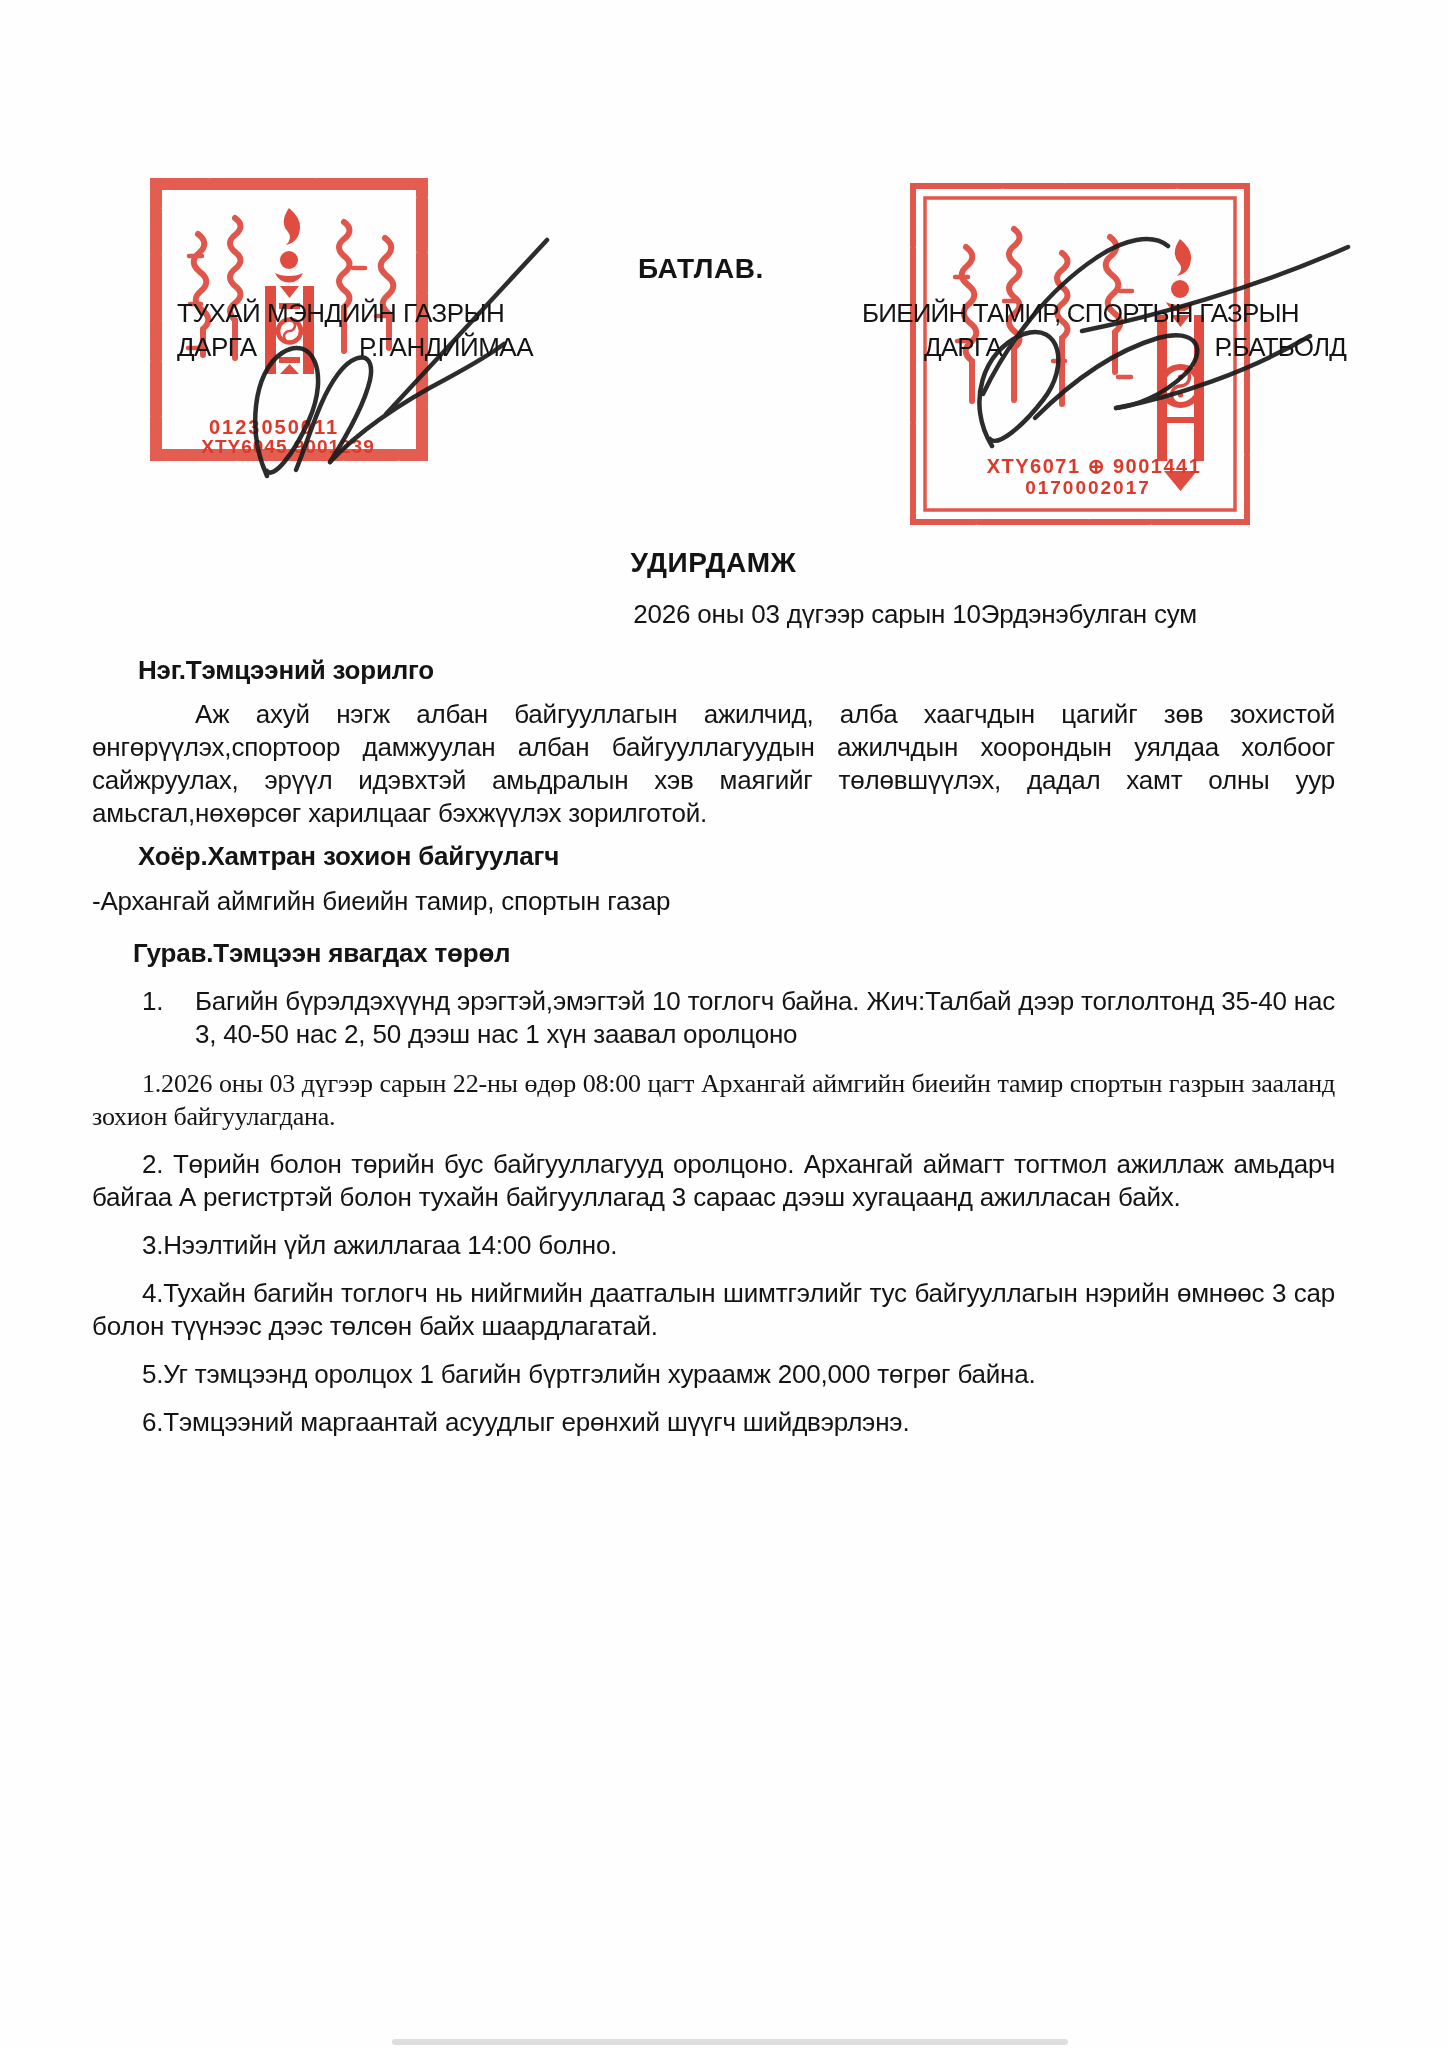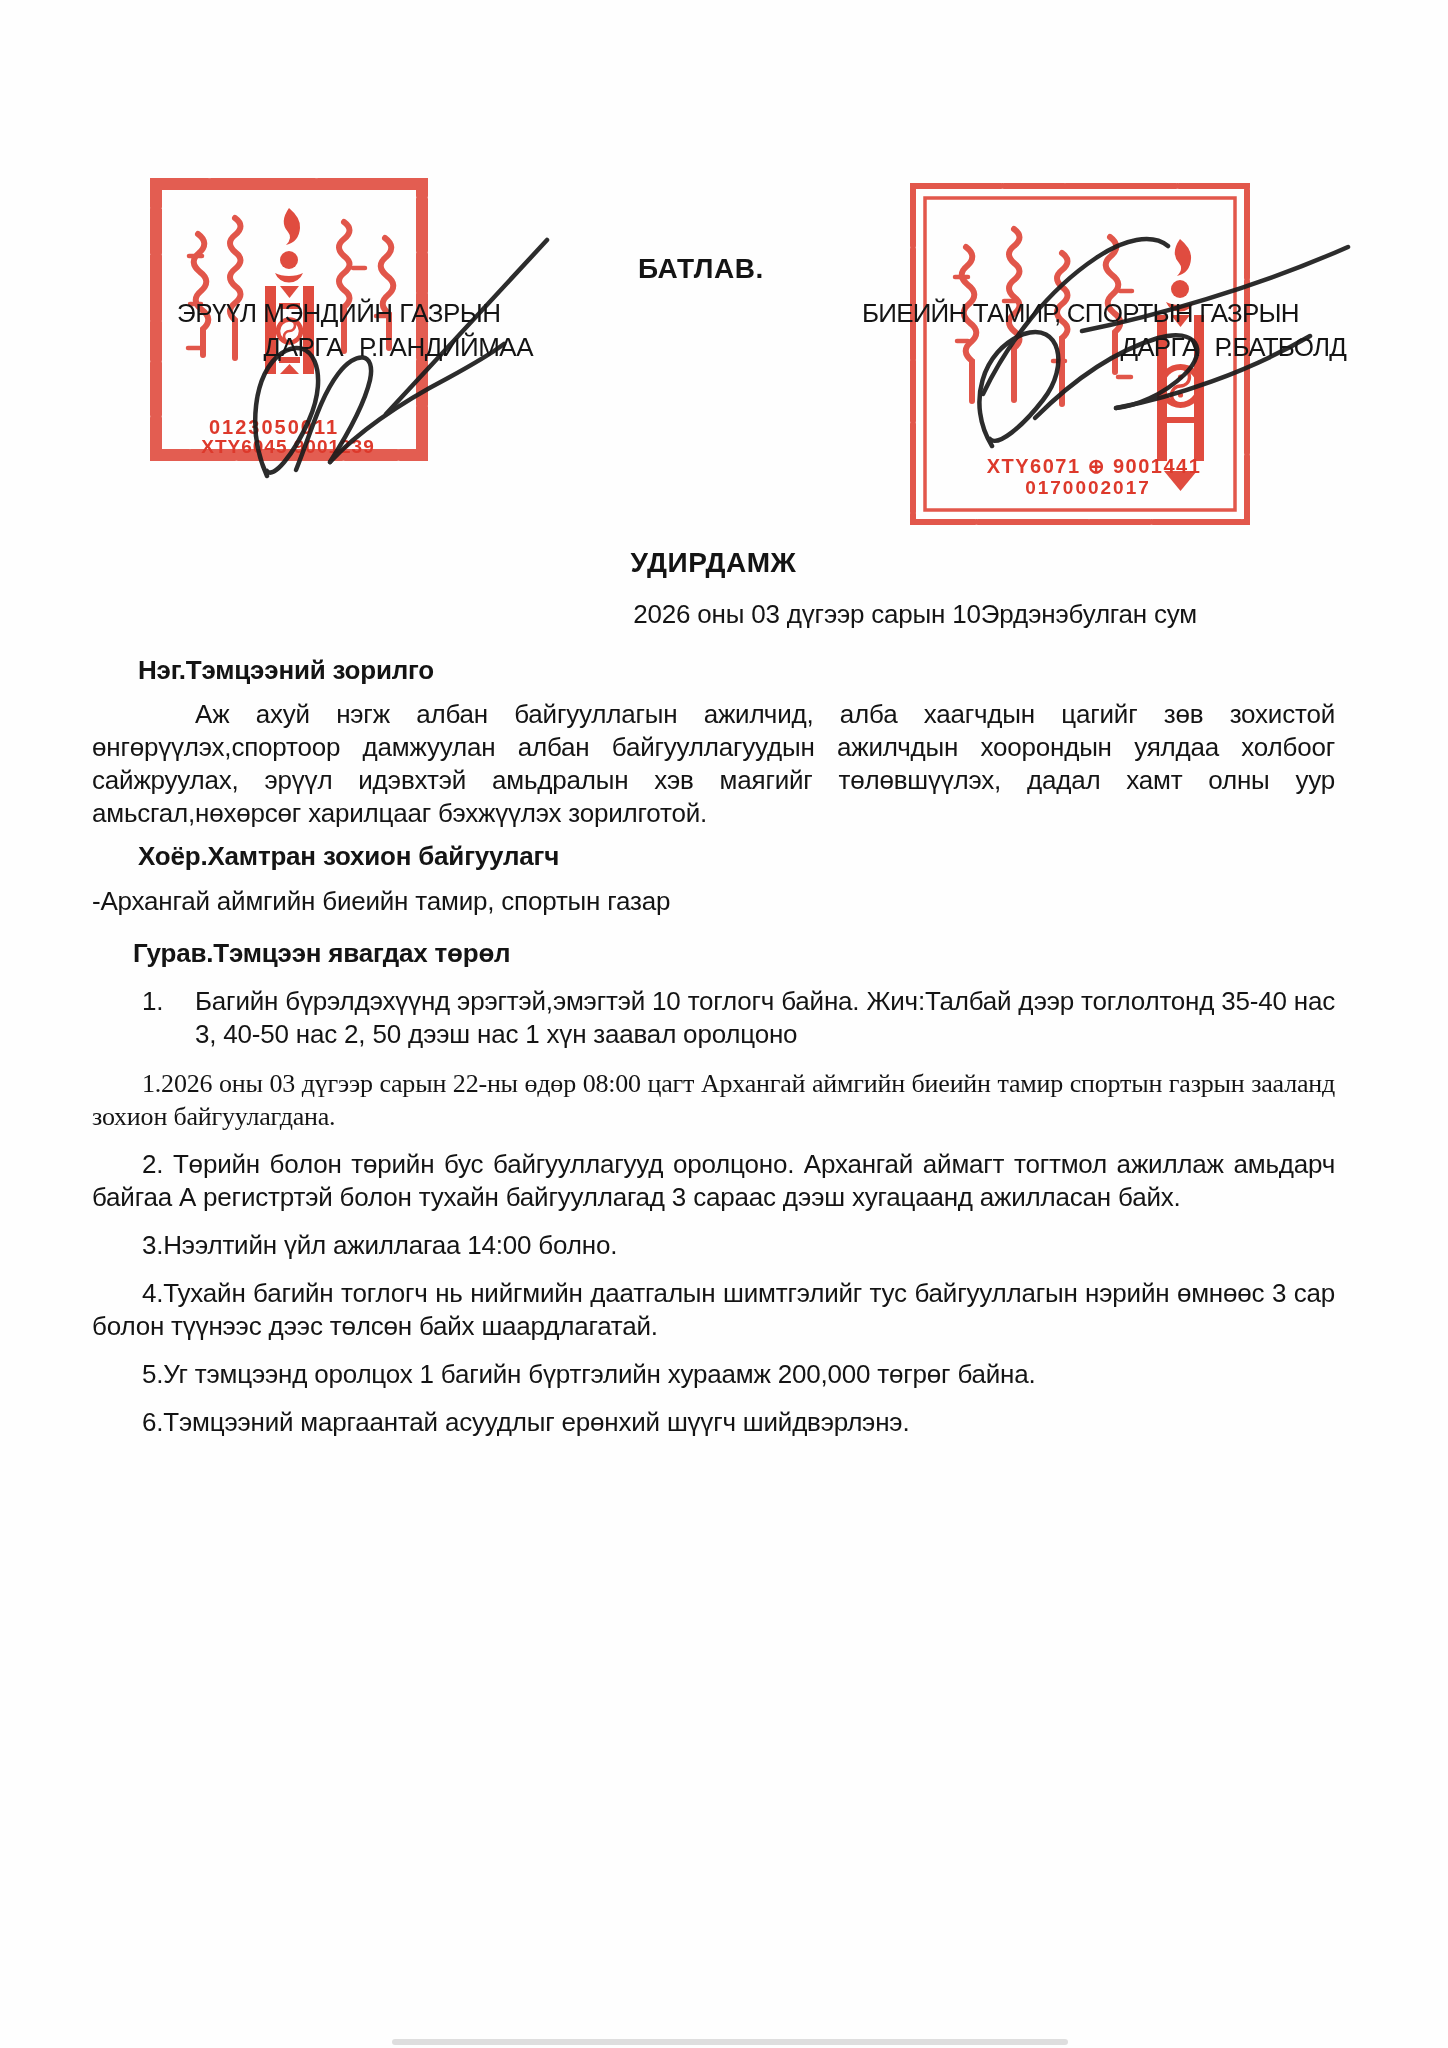--- a/index.html
+++ b/index.html
@@ -6,21 +6,21 @@
   .page{
     position:relative;width:1448px;height:2048px;background:#fefefe;
     font-family:"Liberation Sans",sans-serif;color:#141414;overflow:hidden;
     margin:0 auto;
   }
   
   .batlav{position:absolute;left:638px;top:253px;font-size:28px;letter-spacing:.5px;font-weight:bold;}
   .official{position:absolute;font-size:26px;line-height:34px;letter-spacing:-.5px;white-space:nowrap;}
   .official-left{left:177px;top:296px;width:356px;}
   .official-right{left:862px;top:296px;width:484px;letter-spacing:-.8px;}
-  .role-row{display:flex;justify-content:flex-end;gap:16px;}
+  .role-row{display:flex;justify-content:space-between;gap:16px;}
   .official-right .role-row{padding-left:62px;}
   .stamp{position:absolute;}
   .stamp-left{left:148px;top:176px;width:282px;height:292px;}
   .stamp-right{left:908px;top:181px;width:344px;height:348px;}
   .sig-overlay{position:absolute;left:0;top:0;width:1448px;height:560px;pointer-events:none;}
   
   .content{
     position:absolute;left:92px;top:546px;width:1243px;
     font-size:26px;line-height:33px;letter-spacing:-.2px;text-align:justify;
   }
@@ -109,21 +109,21 @@
     </g>
     <g fill="#dd392b" text-anchor="middle">
       <text x="186" y="292" font-size="20" letter-spacing="1.5">XTY6071 ⊕ 9001441</text>
       <text x="180" y="313" font-size="19" letter-spacing="2">0170002017</text>
     </g>
   </svg>
 
   <div class="batlav">БАТЛАВ.</div>
 
   <div class="official official-left">
-    <div>ЭРҮҮЛ  МЭНДИЙН  ГАЗРЫН</div>
+    <div>ТУХАЙ  МЭНДИЙН  ГАЗРЫН</div>
     <div class="role-row">
       <span>ДАРГА</span>
       <span>Р.ГАНДИЙМАА</span>
     </div>
   </div>
 
   <div class="official official-right">
     <div>БИЕИЙН ТАМИР, СПОРТЫН ГАЗРЫН</div>
     <div class="role-row">
       <span>ДАРГА</span>

